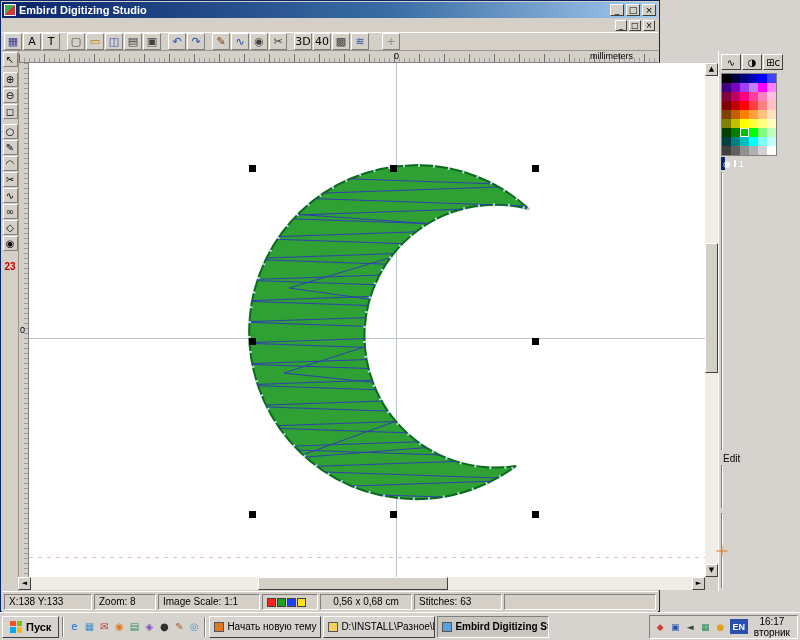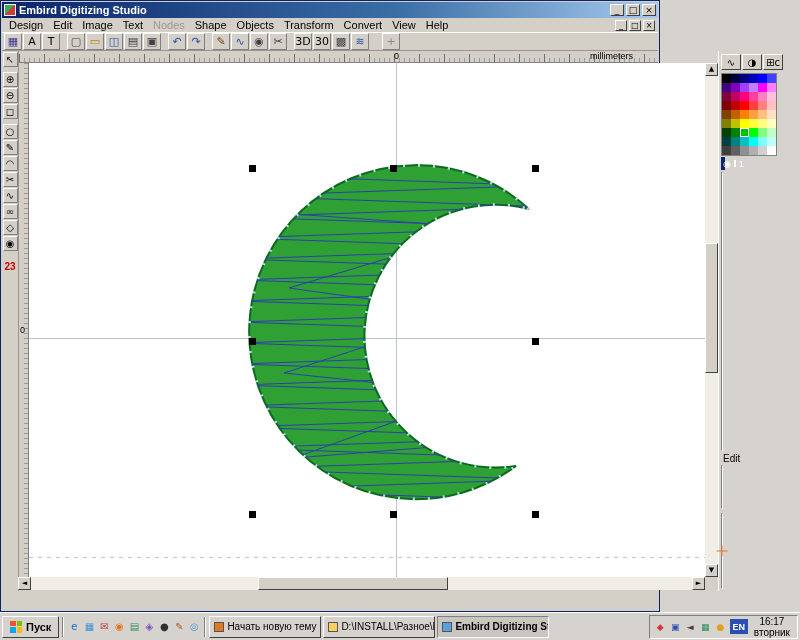--- a/index.html
+++ b/index.html
@@ -122,44 +122,20 @@
     <span class="app-icon"></span>
     <span class="title">Embird Digitizing Studio</span>
     <span class="tb-btns">
       <span class="tbtn">_</span>
       <span class="tbtn">□</span>
       <span class="tbtn">×</span>
     </span>
   </div>
 
   <div class="menubar">
-    <div style="display:flex">
-
-        <span class="menu-item" style="color: rgb(0, 0, 0);">Design</span>
-
-        <span class="menu-item" style="color: rgb(0, 0, 0);">Edit</span>
-
-        <span class="menu-item" style="color: rgb(0, 0, 0);">Image</span>
-
-        <span class="menu-item" style="color: rgb(0, 0, 0);">Text</span>
-
-        <span class="menu-item" style="color: rgb(156, 154, 146);">Nodes</span>
-
-        <span class="menu-item" style="color: rgb(0, 0, 0);">Shape</span>
-
-        <span class="menu-item" style="color: rgb(0, 0, 0);">Objects</span>
-
-        <span class="menu-item" style="color: rgb(0, 0, 0);">Transform</span>
-
-        <span class="menu-item" style="color: rgb(0, 0, 0);">Convert</span>
-
-        <span class="menu-item" style="color: rgb(0, 0, 0);">View</span>
-
-        <span class="menu-item" style="color: rgb(0, 0, 0);">Help</span>
-      </div>
     <span class="mdi-btns">
       <span class="tbtn">_</span>
       <span class="tbtn">□</span>
       <span class="tbtn">×</span>
     </span>
   </div>
 
   <div class="toolbar">
 
       <span class="tool-btn" style="color: rgb(58, 58, 140);">▦</span>
@@ -185,21 +161,21 @@
       <span class="tool-btn" style="color: rgb(122, 74, 16); margin-left: 6px;">✎</span>
 
       <span class="tool-btn" style="color: rgb(42, 79, 176);">∿</span>
 
       <span class="tool-btn" style="color: rgb(64, 64, 64);">◉</span>
 
       <span class="tool-btn" style="color: rgb(64, 64, 64);">✂</span>
 
       <span class="tool-btn" style="color: rgb(0, 0, 0); margin-left: 6px;">3D</span>
 
-      <span class="tool-btn" style="color: rgb(0, 0, 0);">30</span>
+      <span class="tool-btn" style="color: rgb(0, 0, 0);">40</span>
 
       <span class="tool-btn" style="color: rgb(64, 64, 64);">▩</span>
 
       <span class="tool-btn" style="color: rgb(42, 79, 176);">≋</span>
 
       <span class="tool-btn" style="color: rgb(140, 140, 140); margin-left: 12px;">+</span>
     </div>
 
   <div class="left-col">
     <div>
@@ -405,20 +381,35 @@
       <span>1</span>
     </div>
     <div class="obj-list"></div>
     <div class="parts-label">Edit</div>
     <div class="parts-area"></div>
     <div class="preview-area">
       <span class="plus-marker"></span>
     </div>
   </div>
 
+  <div class="statusbar">
+    <span class="sb s1">X:138 Y:133</span>
+    <span class="sb s2">Zoom: 8</span>
+    <span class="sb s3">Image Scale: 1:1</span>
+    <span class="sb s4">
+
+    <span class="swatch" style="background: rgb(255, 32, 32);"></span>
+        <span class="swatch" style="background: rgb(32, 160, 32);"></span>
+        <span class="swatch" style="background: rgb(32, 64, 255);"></span>
+        <span class="swatch" style="background: rgb(255, 224, 32);"></span>
+      </span>
+    <span class="sb s5">0,56 x 0,68 cm</span>
+    <span class="sb s6">Stitches: 63</span>
+    <span class="sb fill"></span>
+  </div>
 </div>
 
 <div class="taskbar">
   <span class="start-btn">
     <span class="flag">
         <i></i>
         <i></i>
         <i></i>
         <i></i>
       </span>

